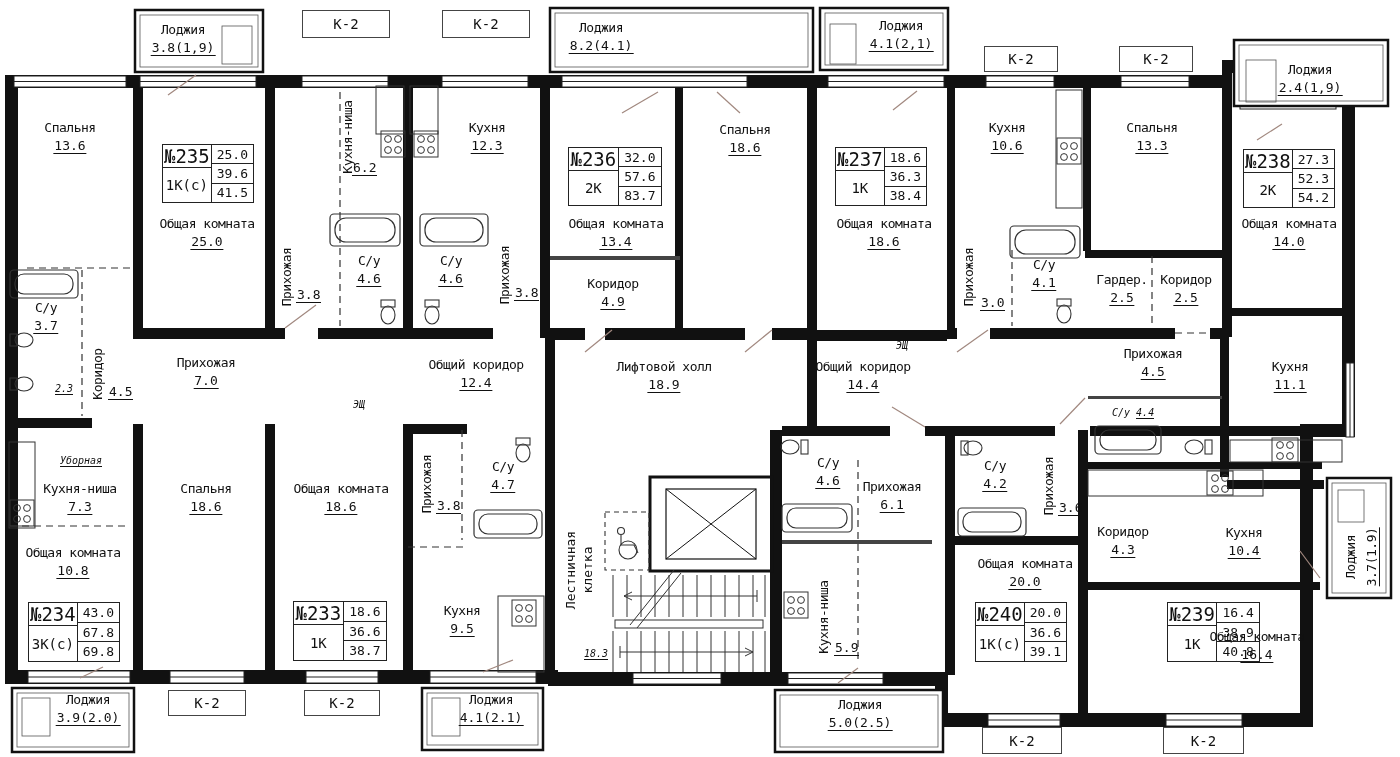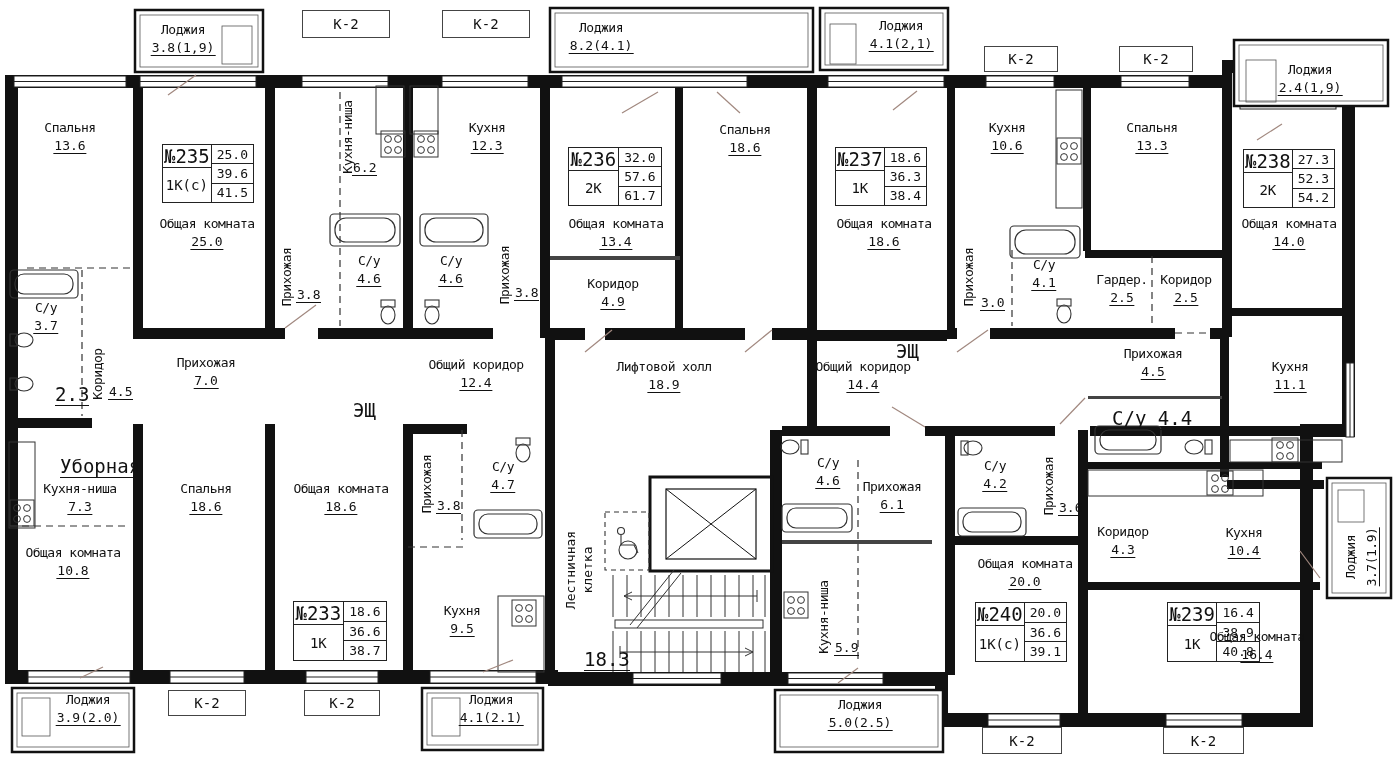--- a/index.html
+++ b/index.html
@@ -4,21 +4,21 @@
 <style>
   html,body{margin:0;padding:0;background:#fff;}
   #plan{position:relative;width:1400px;height:757px;background:#fff;overflow:hidden;
         font-family:"DejaVu Sans Mono","Liberation Mono",monospace;color:#111;}
   #walls{position:absolute;left:0;top:0;}
   .rm{position:absolute;transform:translateX(-50%);text-align:center;white-space:nowrap;}
   .rn{display:block;font-size:13px;letter-spacing:-0.5px;}
   .ar{display:inline-block;font-size:13px;border-bottom:1px solid #111;margin-top:3px;padding:0 1px;}
   .vrm{position:absolute;transform:translate(-50%,-50%) rotate(-90deg);font-size:13px;white-space:nowrap;letter-spacing:-0.5px;}
   .var{position:absolute;font-size:13px;border-bottom:1px solid #111;padding:0 1px;}
-  .txt{position:absolute;font-size:19px;white-space:nowrap;}
+  .txt{position:absolute;font-size:10px;white-space:nowrap;font-style:italic;}
   .und{border-bottom:1px solid #111;}
   .k2box{position:absolute;border:1px solid #444;background:#fff;display:flex;align-items:center;justify-content:center;font-size:14px;}
   .apt{position:absolute;display:flex;border:1.3px solid #222;background:#fff;}
   .apt-l{width:53%;display:flex;flex-direction:column;border-right:1.3px solid #222;}
   .apt-num{flex:0 0 36%;display:flex;align-items:center;justify-content:center;font-size:19px;border-bottom:1.3px solid #222;}
   .apt-type{flex:1;display:flex;align-items:center;justify-content:center;font-size:14px;text-align:center;}
   .apt-r{flex:1;display:flex;flex-direction:column;}
   .apt-r div{flex:1;display:flex;align-items:center;justify-content:center;font-size:13px;border-bottom:1.3px solid #222;}
   .apt-r div:last-child{border-bottom:none;}
   .stair2{position:absolute;transform:translate(-50%,-50%) rotate(-90deg);font-size:13px;text-align:center;line-height:17px;white-space:nowrap;}
@@ -385,21 +385,21 @@
       </div>
 </div>
 <div class="apt" style="left:568px;top:147px;width:92px;height:57px">
   <div class="apt-l">
         <div class="apt-num">№236</div>
         <div class="apt-type">2К</div>
       </div>
   <div class="apt-r">
         <div>32.0</div>
         <div>57.6</div>
-        <div>61.7</div>
+        <div>83.7</div>
       </div>
 </div>
 <div class="apt" style="left:835px;top:147px;width:90px;height:57px">
   <div class="apt-l">
         <div class="apt-num">№237</div>
         <div class="apt-type">1К</div>
       </div>
   <div class="apt-r">
         <div>18.6</div>
         <div>36.3</div>
@@ -408,20 +408,31 @@
 </div>
 <div class="apt" style="left:1243px;top:149px;width:90px;height:57px">
   <div class="apt-l">
         <div class="apt-num">№238</div>
         <div class="apt-type">2К</div>
       </div>
   <div class="apt-r">
         <div>27.3</div>
         <div>52.3</div>
         <div>54.2</div>
+      </div>
+</div>
+<div class="apt" style="left:28px;top:602px;width:90px;height:58px">
+  <div class="apt-l">
+        <div class="apt-num">№234</div>
+        <div class="apt-type">3К(с)</div>
+      </div>
+  <div class="apt-r">
+        <div>43.0</div>
+        <div>67.8</div>
+        <div>69.8</div>
       </div>
 </div>
 <div class="apt" style="left:293px;top:601px;width:92px;height:58px">
   <div class="apt-l">
         <div class="apt-num">№233</div>
         <div class="apt-type">1К</div>
       </div>
   <div class="apt-r">
         <div>18.6</div>
         <div>36.6</div>

